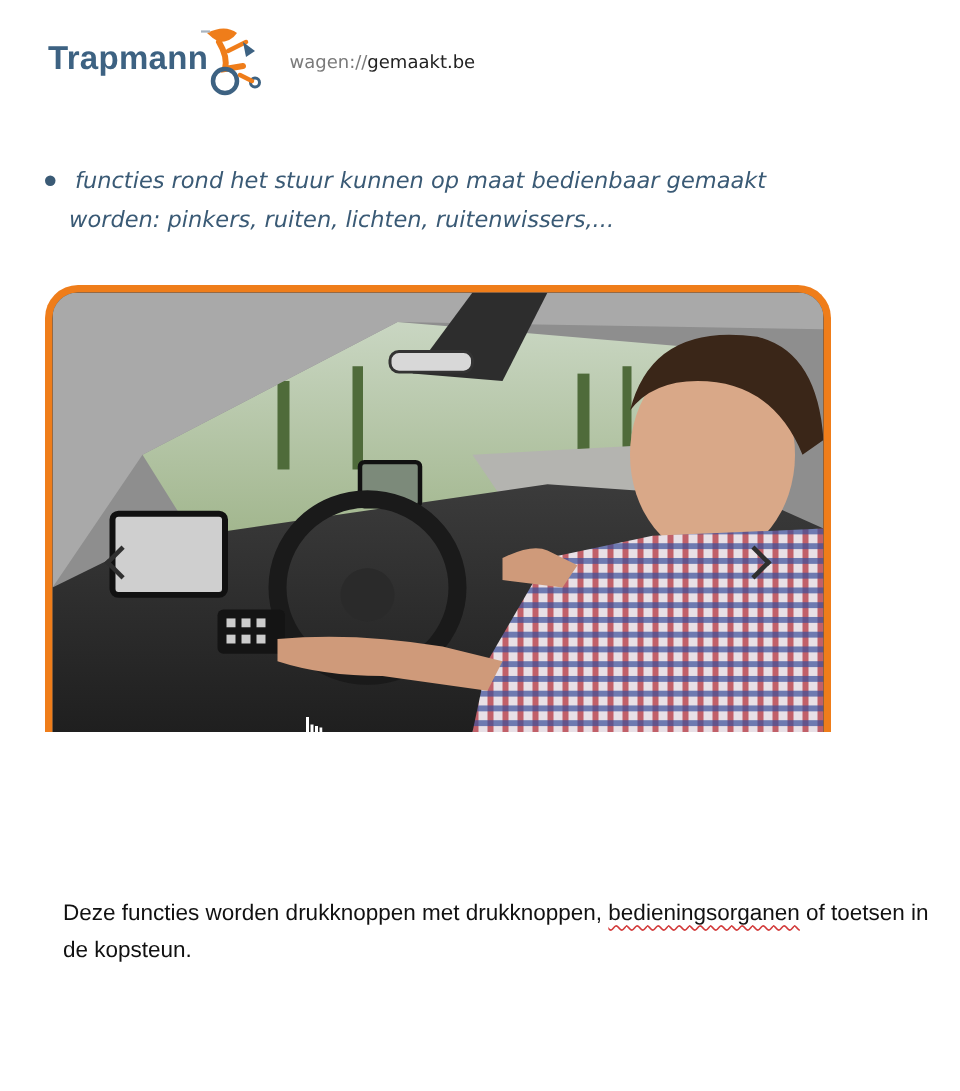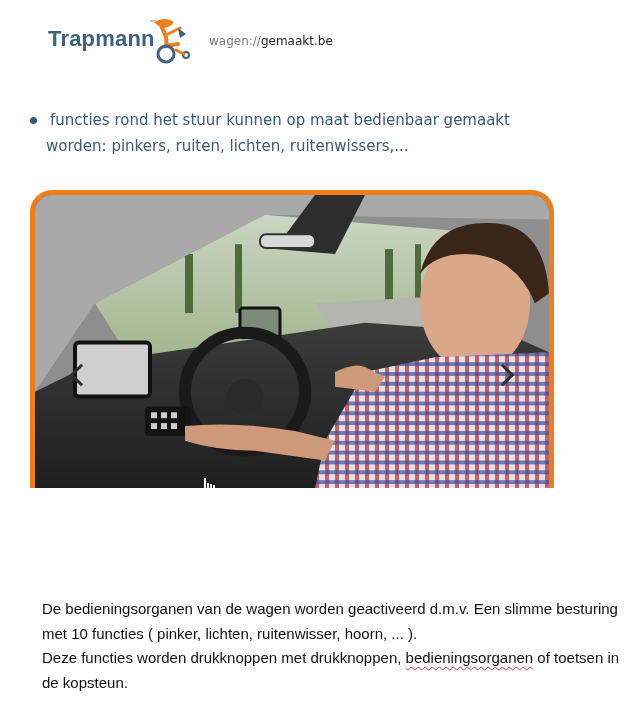--- a/index.html
+++ b/index.html
@@ -9,21 +9,21 @@
   }
   body {
     width: 640px;
     height: 727px;
     position: relative;
     overflow: hidden;
     font-family: "DejaVu Sans", "Liberation Sans", sans-serif;
   }
   .header {
     position: absolute;
-    left: 16px; top: 0;
+    left: 0; top: 0;
     width: 616px; height: 80px; text-align: right;
   }
   .logo {
     position: absolute;
     left: 32px; top: 14px;
     width: 150px; height: 52px;
   }
   .logo-text {
     position: absolute;
     left: 0; top: 12px;
@@ -48,20 +48,21 @@
   .url .host { color: #222222; }
 
   .bullet-block {
     position: absolute;
     left: 30px; top: 107px;
     width: 520px;
     font-family: "DejaVu Sans", sans-serif;
     font-size: 15px;
     line-height: 26px;
     color: #3a5a75;
+    font-style: italic;
   }
   .bullet-dot {
     position: absolute;
     left: 0; top: 10px;
     width: 7px; height: 7px;
     border-radius: 50%;
     background: #3a5a75;
   }
   .bullet-text {
     padding-left: 16px;
@@ -213,15 +214,14 @@
 </div>
 
 <svg class="cursor" viewBox="0 0 12 14">
   <rect x="1" y="0" width="2" height="12" fill="#ffffff"></rect>
   <rect x="4" y="5" width="2" height="7" fill="#ffffff"></rect>
   <rect x="7" y="6" width="2" height="6" fill="#ffffff"></rect>
   <rect x="10" y="7" width="2" height="5" fill="#ffffff"></rect>
 </svg>
 
 <div class="doc-text">
-  <p>De bedieningsorganen  van de wagen worden geactiveerd d.m.v. Een slimme besturing met 10 functies ( pinker,  lichten, ruitenwisser,  hoorn, ... ).</p>
   <p><span>Deze functies worden drukknoppen met drukknoppen, </span><span class="squiggle">bedieningsorganen</span><span> of toetsen in de kopsteun.</span></p>
 </div>
 
 </body></html>

